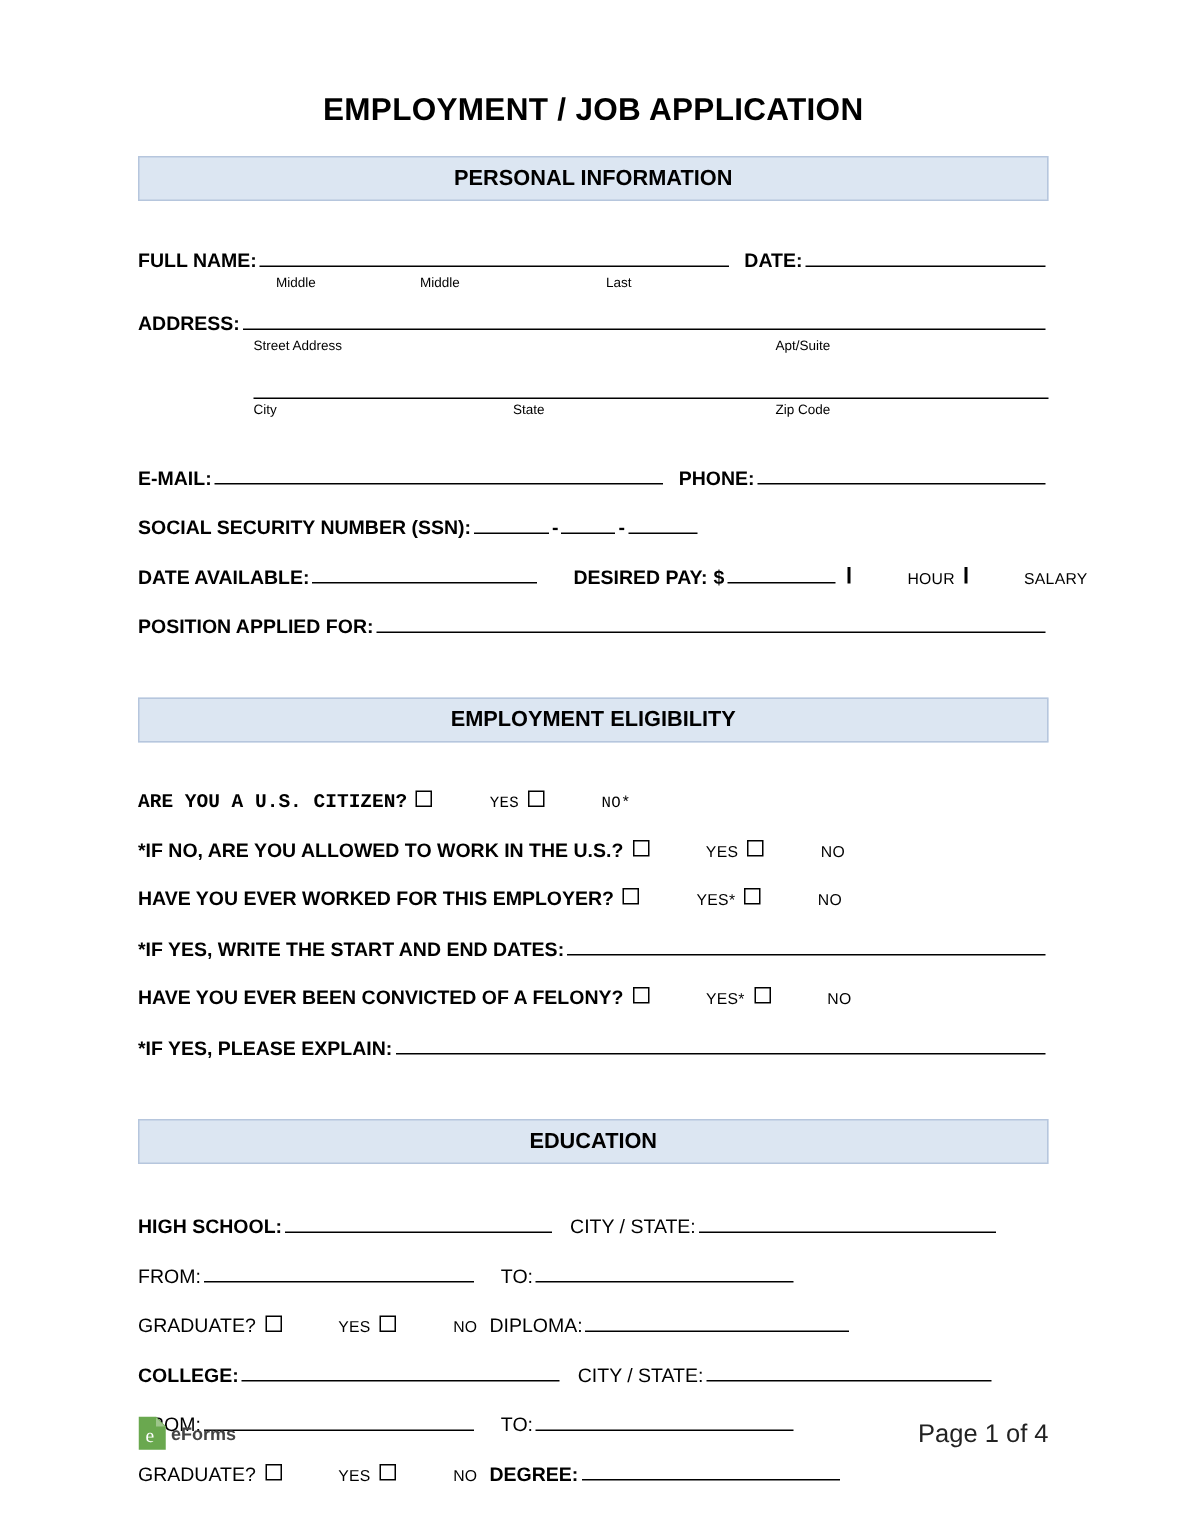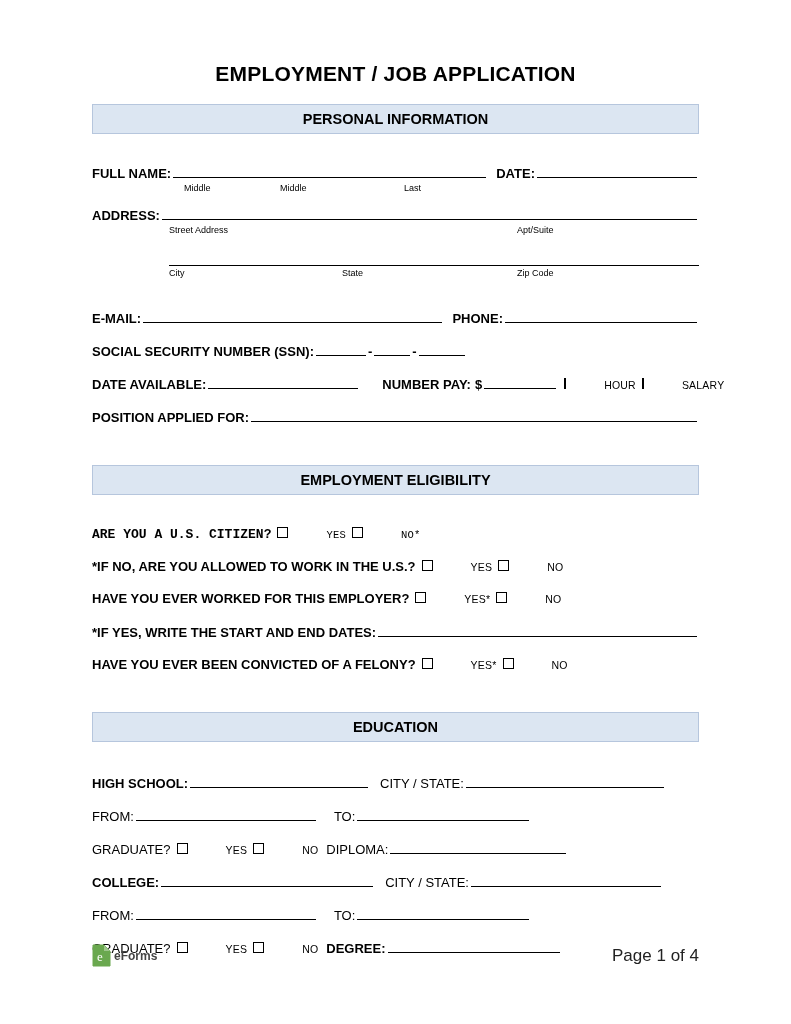--- a/index.html
+++ b/index.html
@@ -196,21 +196,21 @@
       <span class="line fixed" style="width:50px;"></span>
       <span style="font-weight:bold;">-</span>
       <span class="line fixed" style="width:36px;"></span>
       <span style="font-weight:bold;">-</span>
       <span class="line fixed" style="width:46px;"></span>
     </div>
 
     <div class="row">
       <span class="lbl">DATE AVAILABLE:</span>
       <span class="line fixed" style="width:150px;"></span>
-      <span class="lbl" style="margin-left:22px;">NUMBER PAY:</span>
+      <span class="lbl" style="margin-left:22px;">DESIRED PAY:</span>
       <span class="lbl" style="margin-left:4px;">$</span>
       <span class="line fixed" style="width:72px;"></span>
       <span class="cb"></span>
       <span class="small-caps">HOUR</span>
       <span class="cb"></span>
       <span class="small-caps">SALARY</span>
     </div>
 
     <div class="row">
       <span class="lbl">POSITION APPLIED FOR:</span>
@@ -254,20 +254,24 @@
     </div>
 
     <div class="q-row">
       <span class="lbl">HAVE YOU EVER BEEN CONVICTED OF A FELONY?</span>
       <span class="cb"></span>
       <span class="small-caps">YES*</span>
       <span class="cb"></span>
       <span class="small-caps">NO</span>
     </div>
 
+    <div class="q-row">
+      <span class="lbl">*IF YES, PLEASE EXPLAIN:</span>
+      <span class="line"></span>
+    </div>
 
     <div class="spacer-lg"></div>
 
     <div class="section-bar">EDUCATION</div>
 
     <div class="spacer-md"></div>
 
     <div class="edu-row" style="margin-top:18px;">
       <span class="lbl">HIGH SCHOOL:</span>
       <span class="line fixed" style="width:178px;"></span>

